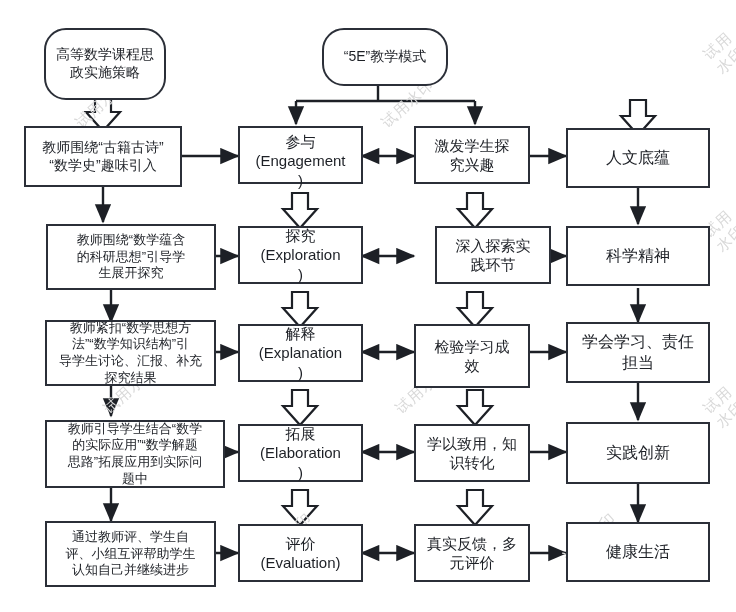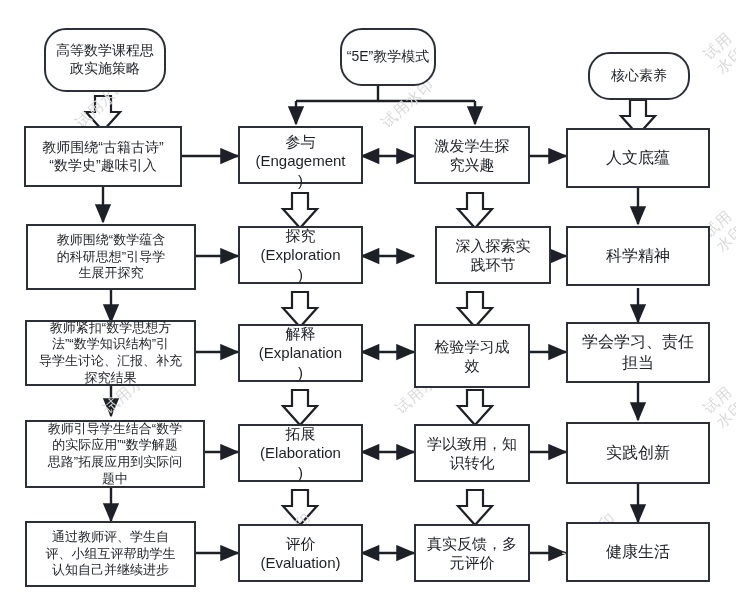--- a/index.html
+++ b/index.html
@@ -43,21 +43,21 @@
     position: absolute;
     color: #d9d9d9;
     font-size: 15px;
     letter-spacing: 1px;
     transform: rotate(-42deg);
     transform-origin: left top;
     white-space: nowrap;
     z-index: 1;
     user-select: none;
   }
-  .fs13 { font-size: 13px; }
+  .fs13 { font-size: 13px; margin-left: 20px; }
   .fs14 { font-size: 14px; }
   .fs15 { font-size: 15px; }
   .fs16 { font-size: 16px; }
 </style>
 </head>
 <body>
 
 <div id="canvas">
 
   <div class="wm" style="left: 72px; top: 118px; white-space: pre-line;">试用水印</div>
@@ -128,32 +128,29 @@
       <path d="M292,390 L308,390 L308,406 L317,406 L300,425 L283,406 L292,406 Z"></path>
       <path d="M292,490 L308,490 L308,506 L317,506 L300,525 L283,506 L292,506 Z"></path>
 
       <path d="M467,193 L483,193 L483,209 L492,209 L475,228 L458,209 L467,209 Z"></path>
       <path d="M467,292 L483,292 L483,308 L492,308 L475,327 L458,308 L467,308 Z"></path>
       <path d="M467,390 L483,390 L483,406 L492,406 L475,425 L458,406 L467,406 Z"></path>
       <path d="M467,490 L483,490 L483,506 L492,506 L475,525 L458,506 L467,506 Z"></path>
     </g>
   </svg>
 
-  <div class="node stadium fs14" style="left:44px; top:28px; width:122px; height:64px;">
+  <div class="node stadium fs14" style="left:44px; top:28px; width:122px; height:72px;">
     <span class="txt" style="white-space: pre-line;">高等数学课程思
 政实施策略</span>
   </div>
 
-  <div class="node stadium fs14" style="left:340px; top:28px; width:96px; height:58px;">
+  <div class="node stadium fs14" style="left:322px; top:28px; width:126px; height:58px;">
     <span class="txt" style="white-space: pre-line;">“5E”教学模式</span>
   </div>
 
-  <div class="node stadium fs14" style="left:588px; top:52px; width:102px; height:48px;">
-    <span class="txt" style="white-space: pre-line;">核心素养</span>
-  </div>
 
   <div class="node fs14" style="left:24px; top:126px; width:158px; height:61px;">
     <span class="txt" style="white-space: pre-line;">教师围绕“古籍古诗”
 “数学史”趣味引入</span>
   </div>
   <div class="node fs15" style="left:238px; top:126px; width:125px; height:58px;">
     <span class="txt" style="white-space: pre-line; margin-top: 12px;">参与
 (Engagement
 )</span>
   </div>

